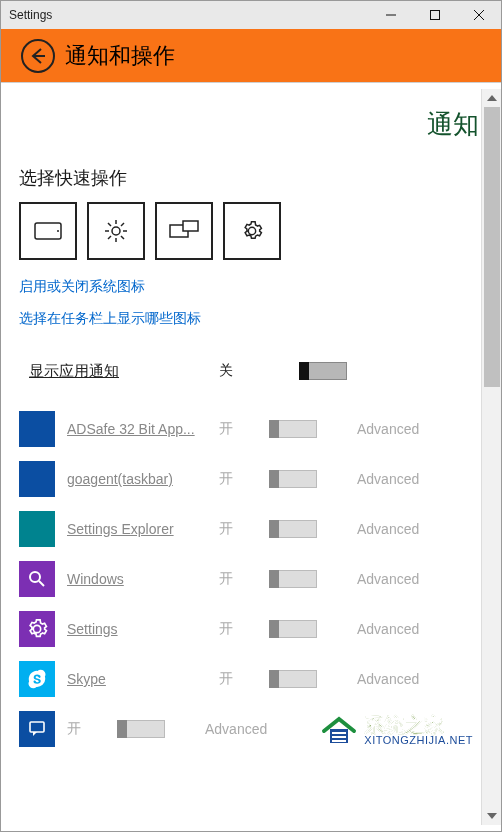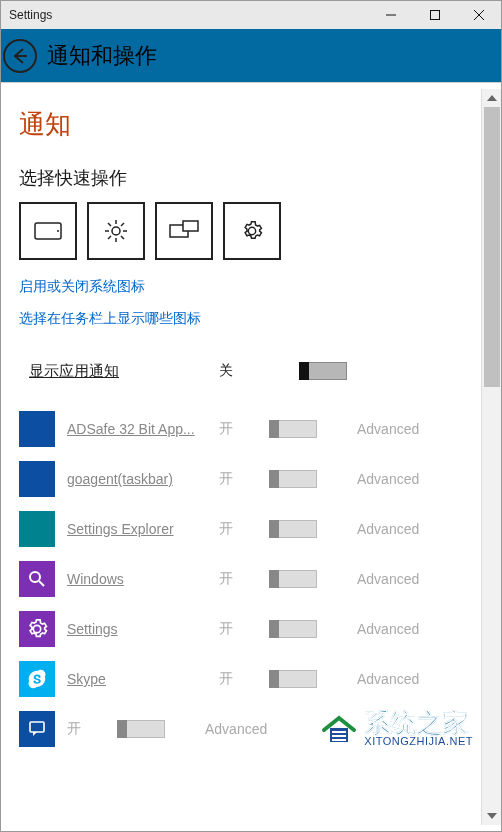--- a/index.html
+++ b/index.html
@@ -27,24 +27,24 @@
     height: 28px;
     display: flex;
     align-items: center;
     justify-content: center;
     color: #111;
   }
   .titlebar svg { display:block; }
 
   .header {
     height: 54px;
-    background: #0369a1;
-    display: flex;
-    align-items: center;
-    padding-left: 2px;
+    background: #f97316;
+    display: flex;
+    align-items: center;
+    padding-left: 20px;
     border-bottom: 1px solid #cfcfcf;
   }
   .back-btn {
     width: 34px; height: 34px;
     border: 2px solid #222;
     border-radius: 50%;
     display: flex;
     align-items: center;
     justify-content: center;
     margin-right: 10px;
@@ -64,23 +64,24 @@
     position: absolute;
     left: 0;
     right: 22px;
     top: 0;
     bottom: 0;
     padding: 24px 0 0 18px;
   }
 
   .section-h1 {
     font-size: 26px;
-    color: #c2410c;
+    color: #14532d;
     font-weight: 400;
     margin-bottom: 24px;
+    text-align: right;
   }
   .section-sub {
     font-size: 18px;
     color: #1a1a1a;
     margin-bottom: 12px;
   }
 
   .quick-actions {
     display: flex;
     gap: 10px;
@@ -177,23 +178,23 @@
     align-items: center;
     gap: 6px;
     pointer-events: none;
   }
   .watermark .txt {
     display: flex;
     flex-direction: column;
     line-height: 1;
   }
   .watermark .txt .zh {
-    font-size: 26px;
+    font-size: 20px;
     font-weight: 700;
-    color: #0369a1;
+    color: #4d7c0f;
     -webkit-text-stroke: 0.5px #fff;
   }
   .watermark .txt .en {
     font-size: 11px;
     color: #1d4d9b;
     letter-spacing: 0.5px;
   }
 </style>
 </head>
 <body>

